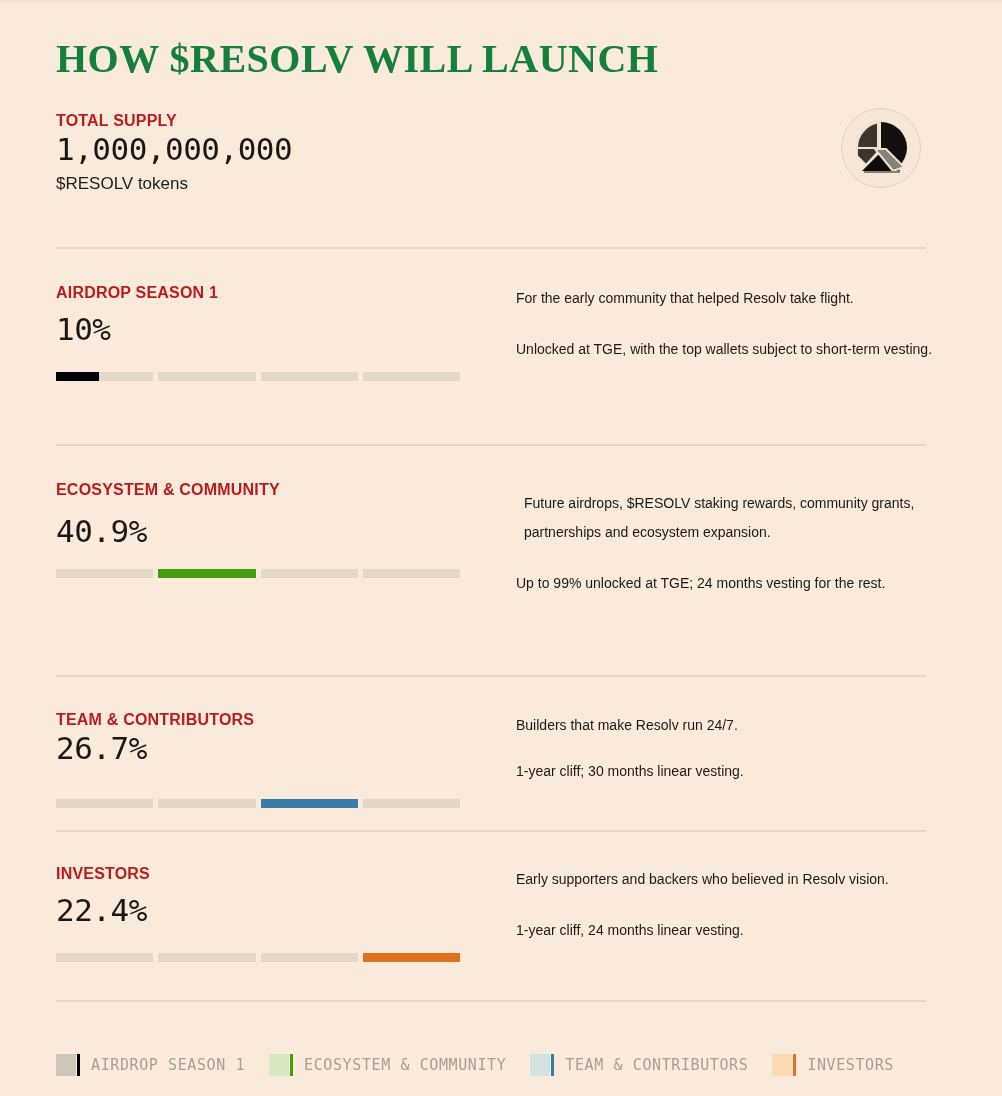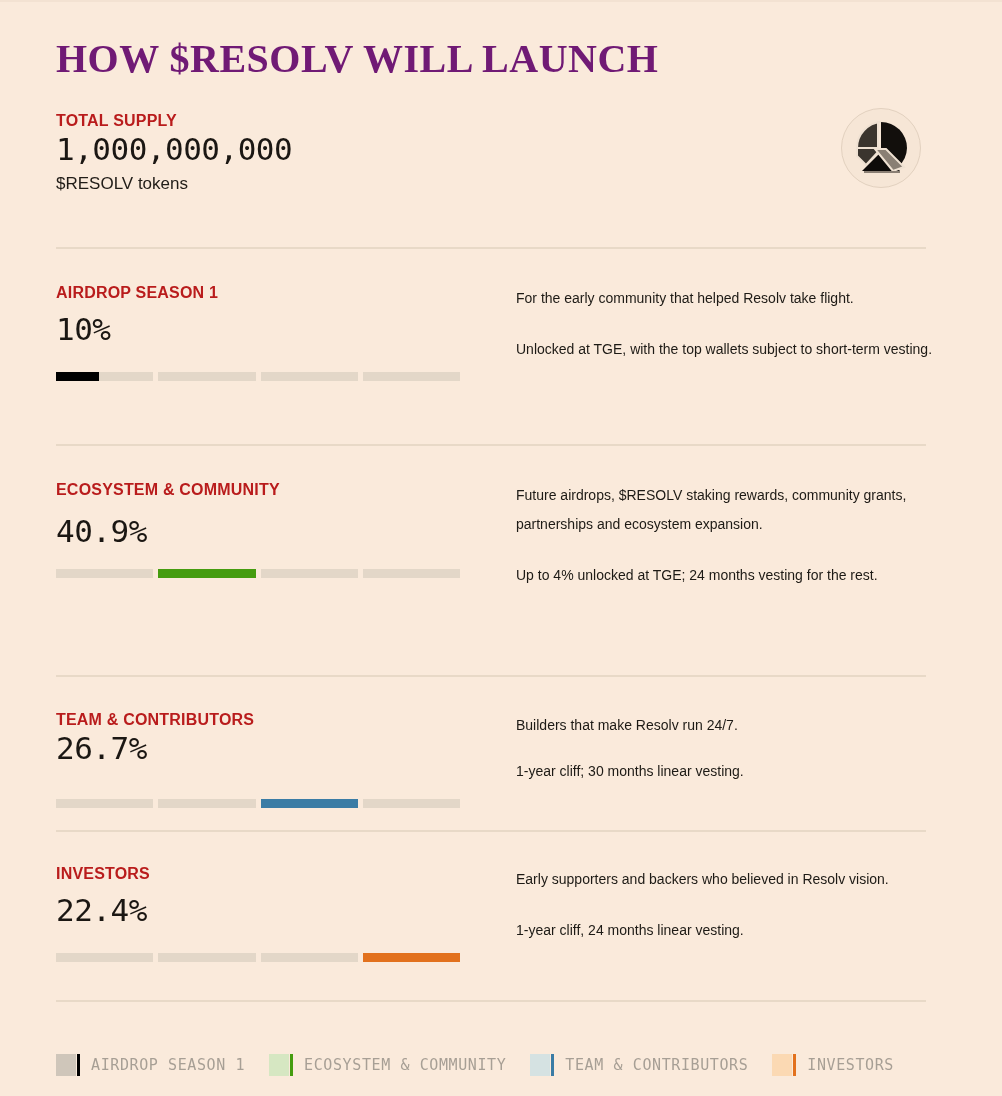--- a/index.html
+++ b/index.html
@@ -31,21 +31,21 @@
 
   
   .title {
     position: absolute;
     left: 56px;
     top: 8px;
     font-family: "Liberation Serif", "DejaVu Serif", serif;
     font-size: 40px;
     line-height: 48px;
     letter-spacing: 0.5px;
-    color: #701a75;
+    color: #15803d;
     white-space: nowrap;
   }
 
   
   .row {
     position: absolute;
     left: 56px;
     width: 890px;
   }
   .left-col {
@@ -246,22 +246,22 @@
           </div>
         <div class="seg">
             <div class="fill" style="width: 0px;"></div>
           </div>
         <div class="seg">
             <div class="fill" style="width: 0px;"></div>
           </div>
       </div>
     </div>
     <div class="right-col">
-      <p class="desc" style="margin:0;">Future airdrops, $RESOLV staking rewards, community grants, partnerships and ecosystem expansion.</p>
-      <p class="desc" style="margin:22px 0 0 0;">Up to 4% unlocked at TGE; 24 months vesting for the rest.</p>
+      <p class="desc" style="margin:8px;">Future airdrops, $RESOLV staking rewards, community grants, partnerships and ecosystem expansion.</p>
+      <p class="desc" style="margin:22px 0 0 0;">Up to 99% unlocked at TGE; 24 months vesting for the rest.</p>
     </div>
   </div>
 
   <div class="divider" style="top:675px;"></div>
 
   <div class="row" style="top:711px;">
     <div class="left-col">
       <div class="label">TEAM &amp; CONTRIBUTORS</div>
       <div class="bignum" style="margin-top:0;">26.7%</div>
       <div class="bar" style="top:88px;">

